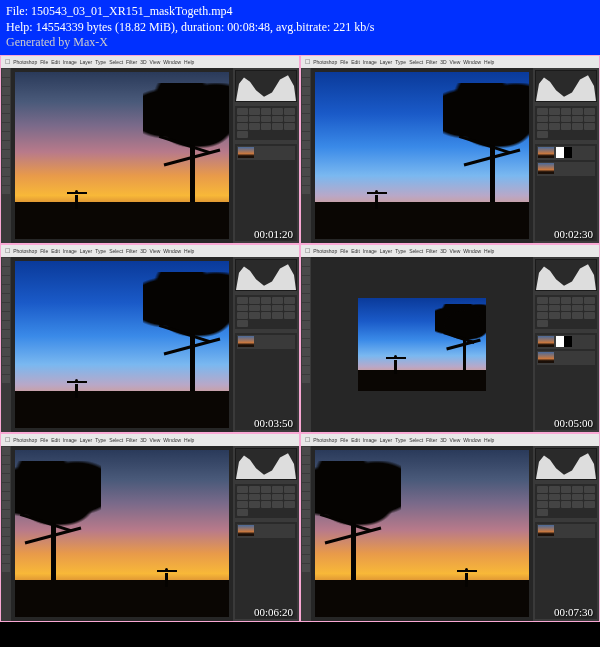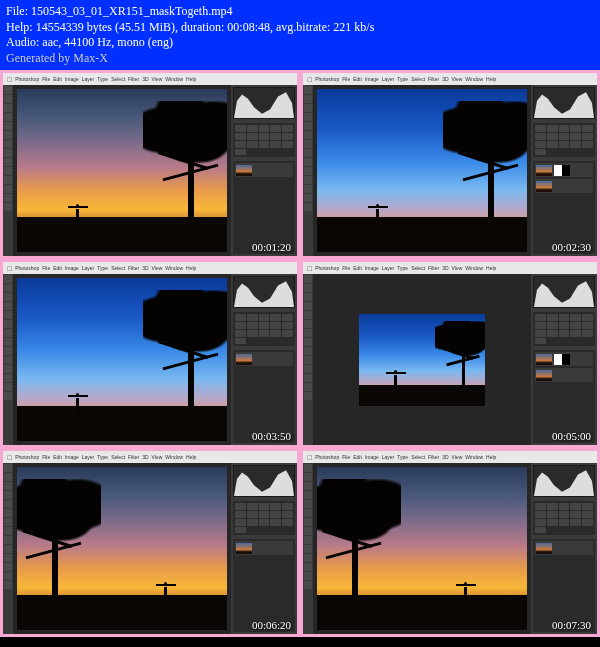--- a/index.html
+++ b/index.html
@@ -1,20 +1,20 @@
 <!DOCTYPE html>
 <html><head>
 <meta charset="utf-8">
 <style>
 *{margin:0;padding:0;box-sizing:border-box}
 body{width:600px;height:647px;background:#000;font-family:"Comic Sans MS",cursive;overflow:hidden}
 .header{background:#0030ff;color:#fff;padding:4px 6px;font-size:12px;line-height:1.3}
 .header .gen{color:#ccc}
 .grid{display:grid;grid-template-columns:1fr 1fr;grid-template-rows:repeat(3,189px)}
-.cell{position:relative;background:#1a1a1a;border:3px solid #f9a8d4}
+.cell{position:relative;background:#1a1a1a;border:1px solid #f9a8d4}
 .menubar{height:12px;background:#e8e8e8;display:flex;align-items:center;padding:0 4px;font-size:5px;color:#333;font-family:Arial,sans-serif;gap:3px}
 .menubar span{white-space:nowrap}
 .apple{font-size:7px}
 .workspace{display:flex;height:calc(100% - 12px)}
 .canvas-area{flex:1;background:#262626;display:flex;align-items:center;justify-content:center;padding:4px;position:relative}
 .canvas{position:relative;overflow:hidden}
 .sky{position:absolute;inset:0}
 .ground{position:absolute;bottom:0;left:0;right:0;height:22%;background:#0a0603}
 .tree{position:absolute;bottom:18%;width:45%;height:75%}
 .trunk{position:absolute;bottom:0;left:48%;width:6%;height:55%;background:#050301}
@@ -38,24 +38,21 @@
 .toolbar div{height:8px;background:#4a4a4a}
 </style>
 </head>
 <body>
 
 <div class="header">
   <div>
     <span>File:</span> <span>150543_03_01_XR151_maskTogeth.mp4</span>
   </div>
   <div>
-    <span>Help:</span> <span>14554339 bytes</span> <span>(45.51 MiB)</span>, <span>duration:</span> <span>00:08:48</span>, <span>avg.bitrate:</span> <span>221 kb/s</span>
-  </div>
-  <div>
-    <span>Audio:</span> <span>aac, 44100 Hz, mono (eng)</span>
+    <span>Help:</span> <span>14554339 bytes</span> <span>(18.82 MiB)</span>, <span>duration:</span> <span>00:08:48</span>, <span>avg.bitrate:</span> <span>221 kb/s</span>
   </div>
   <div class="gen">Generated by Max-X</div>
 </div>
 
 <div class="grid" id="grid">
     <div class="cell">
       <div class="menubar">
         <span class="apple"></span>
         <span>Photoshop</span>
         <span>File</span>

